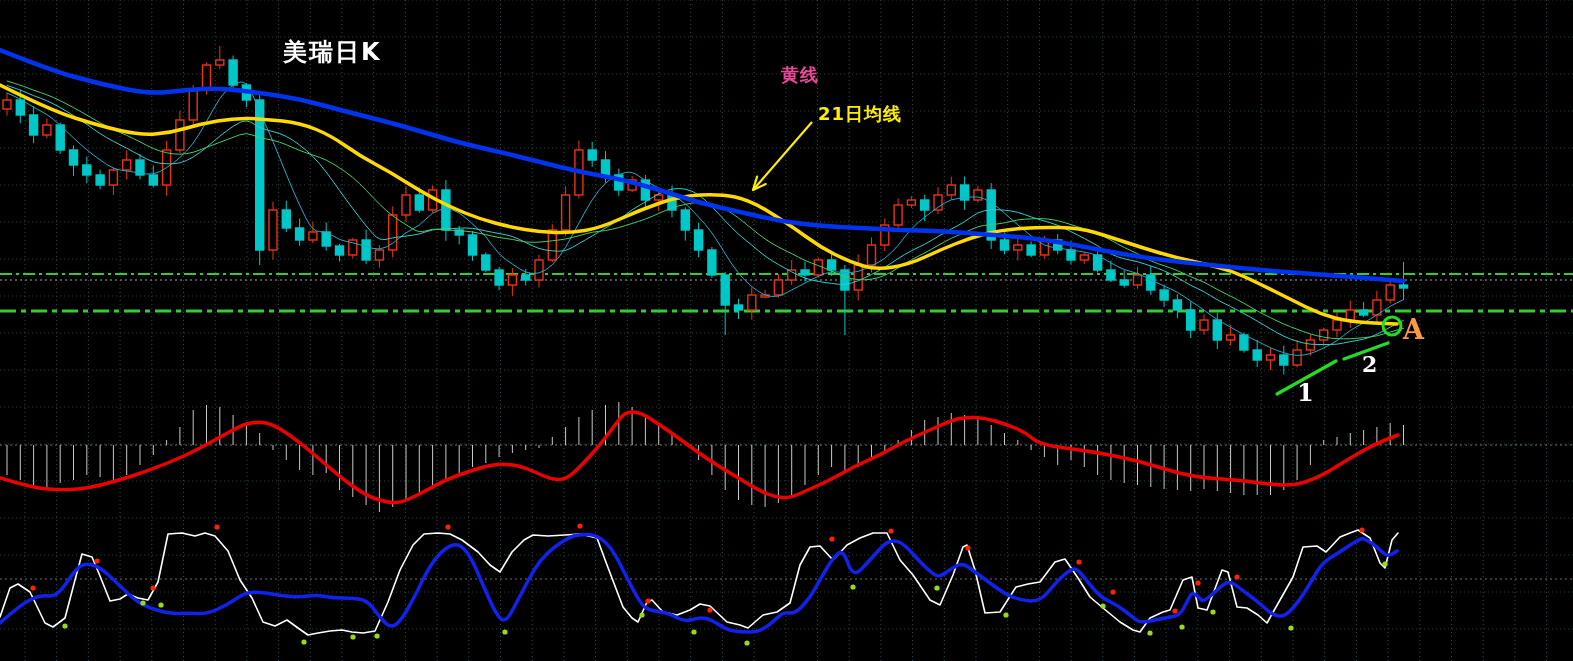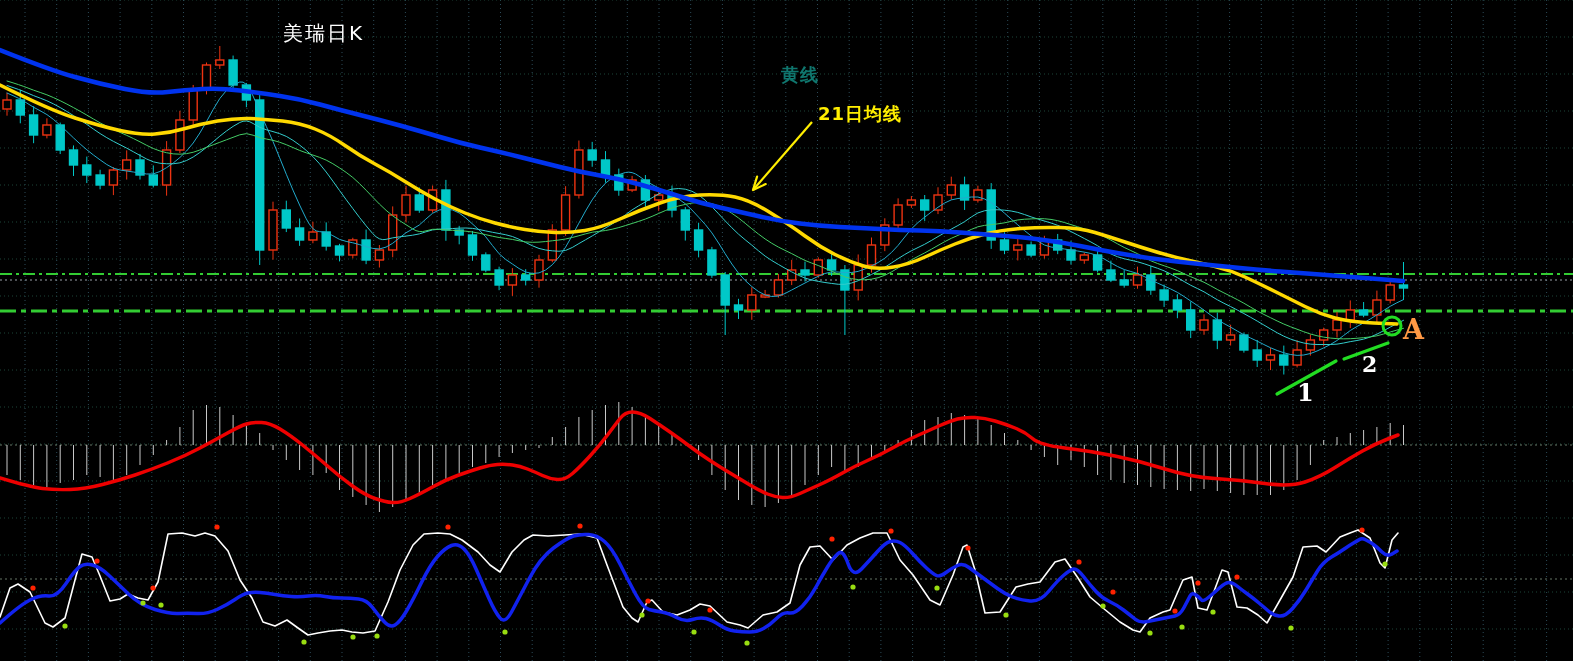--- a/index.html
+++ b/index.html
@@ -1,21 +1,21 @@
 <!DOCTYPE html>
 <html><head>
 <meta charset="utf-8">
 <style>
   html,body{margin:0;padding:0;background:#000;}
   #screen{position:relative;width:1573px;height:661px;background:#000;overflow:hidden;
           font-family:"DejaVu Sans","Liberation Sans",sans-serif;}
   #chart-svg{position:absolute;left:0;top:0;}
   .annot{position:absolute;white-space:nowrap;user-select:none;}
-  .title{left:283px;top:20px;color:#ffffff;font-size:20px;font-weight:normal;letter-spacing:2px;}
-  .ylab1{left:781px;top:63px;color:#0f766e;font-size:18px;font-weight:bold;letter-spacing:1px;}
+  .title{left:283px;top:36px;color:#ffffff;font-size:24px;font-weight:bold;letter-spacing:2px;}
+  .ylab1{left:781px;top:63px;color:#ec4899;font-size:18px;font-weight:bold;letter-spacing:1px;}
   .ylab2{left:818px;top:102px;color:#ffee00;font-size:18px;font-weight:bold;letter-spacing:1px;}
   .serifnum{font-family:"DejaVu Serif","Liberation Serif",serif;font-weight:bold;}
   .letterA{left:1403px;top:314px;color:#ff9944;font-size:27px;}
   .num1{left:1297px;top:378px;color:#ffffff;font-size:24px;}
   .num2{left:1362px;top:351px;color:#ffffff;font-size:22px;}
 </style>
 </head>
 <body>
 
 <div id="screen">

